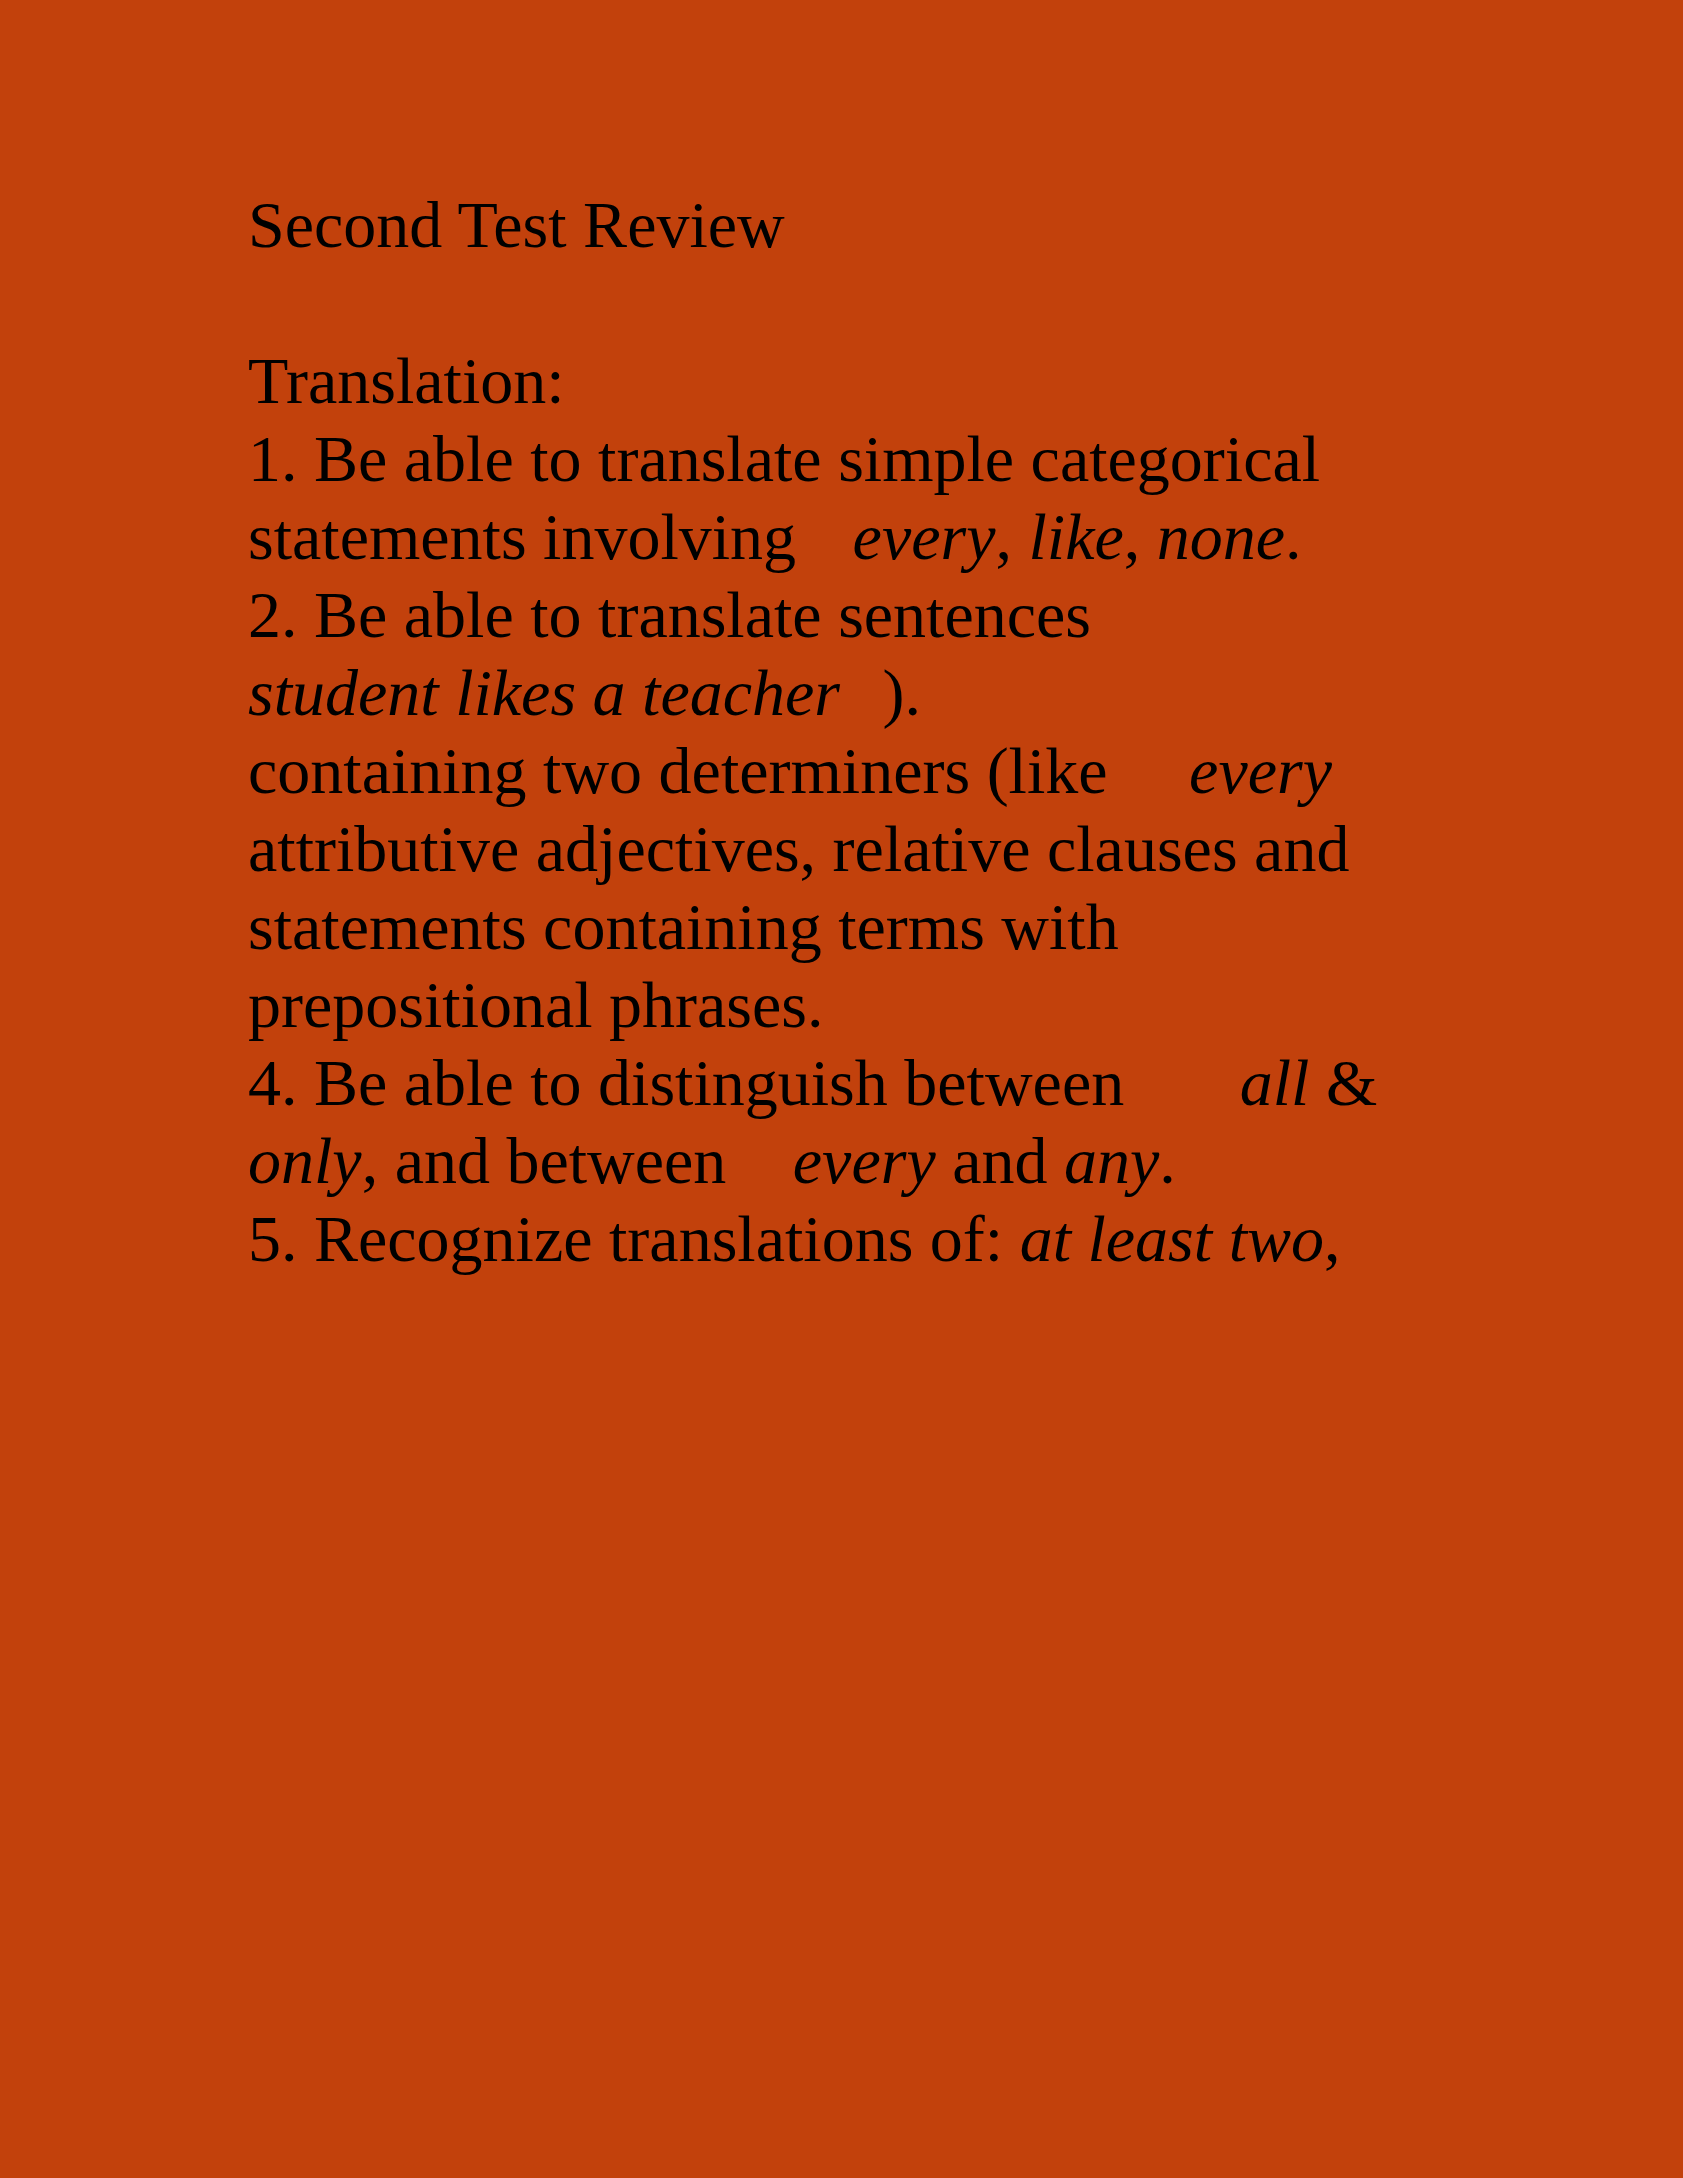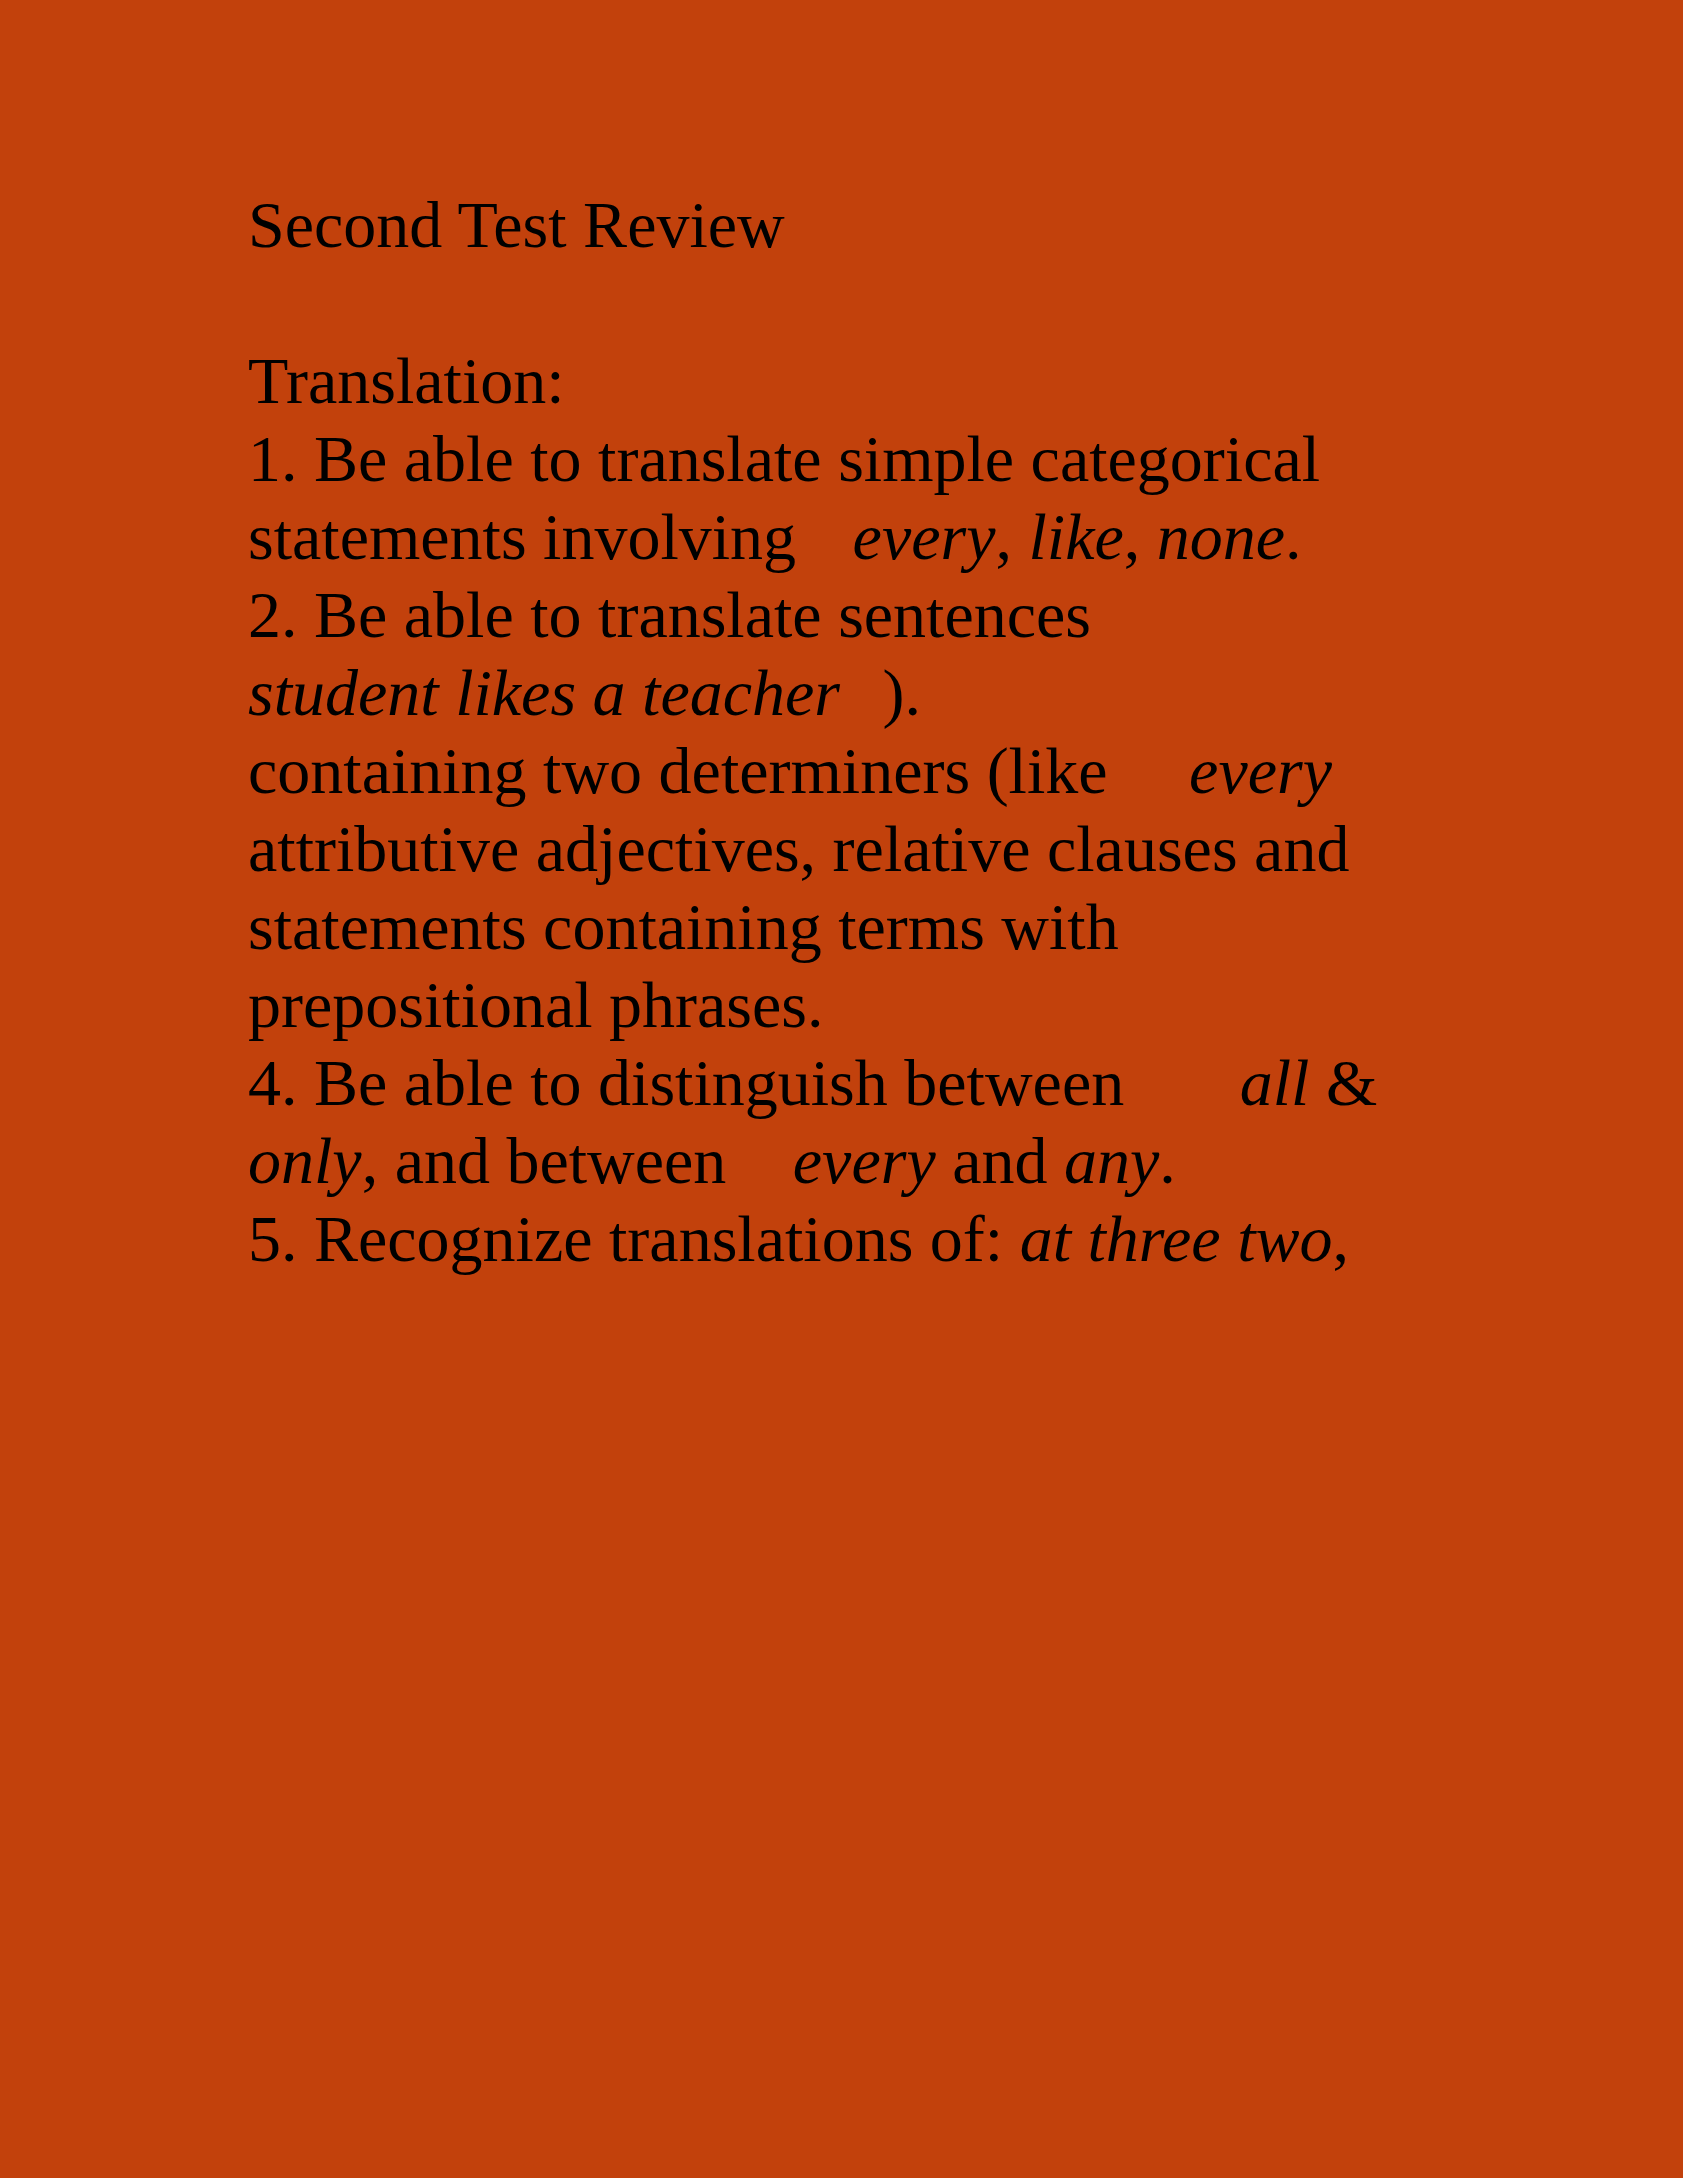--- a/index.html
+++ b/index.html
@@ -37,17 +37,17 @@
     <span class="line"><span class="it">student likes a teacher</span><span class="gap" style="width:26px"></span><span> ).</span></span>
     <span class="line"><span>containing two determiners (like </span><span class="gap" style="width:65px"></span><span class="it">every</span></span>
 
     <span class="line"><span>attributive adjectives, relative clauses and</span></span>
     <span class="line"><span>statements containing terms with</span></span>
     <span class="line"><span>prepositional phrases.</span></span>
 
     <span class="line"><span>4. Be able to distinguish between </span><span class="gap" style="width:99px"></span><span class="it">all</span><span> &amp;</span></span>
     <span class="line"><span class="it">only</span><span>, and between </span><span class="gap" style="width:50px"></span><span class="it">every</span><span> and </span><span class="it">any</span><span>.</span></span>
 
-    <span class="line"><span>5. Recognize translations of: </span><span class="it">at three two</span><span>,</span></span>
+    <span class="line"><span>5. Recognize translations of: </span><span class="it">at least two</span><span>,</span></span>
 
   </div>
 </div>
 
 
 </body></html>

